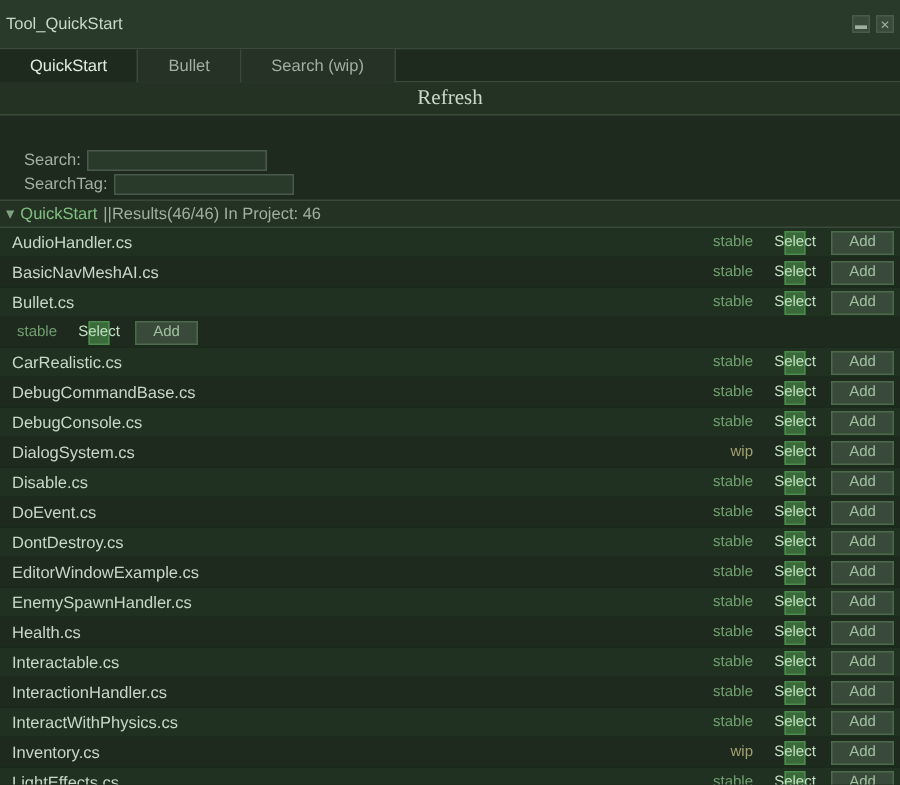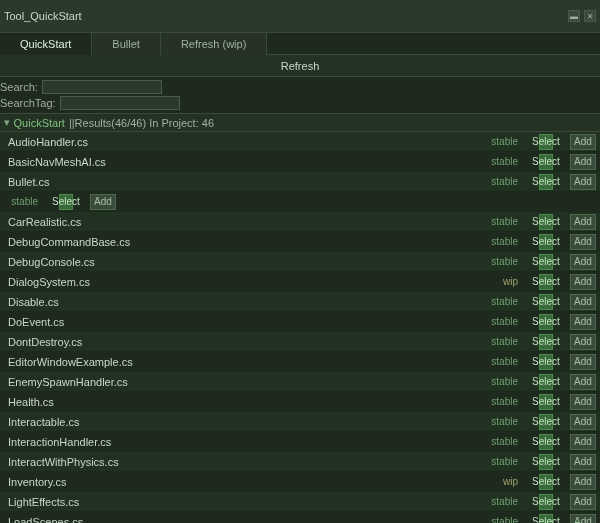--- a/index.html
+++ b/index.html
@@ -66,28 +66,30 @@
     }
     .refresh-bar {
       background: #243224;
       height: 22px;
       display: flex;
       align-items: center;
       justify-content: center;
       border-bottom: 1px solid #3a4a3a;
     }
     .refresh-btn {
-      font-size: 11px;
-      color: #c8d8c8;
-      cursor: pointer;
+      font-size: 14px;
+      color: #c8d8c8;
+      cursor: pointer;
+      font-family: Liberation Serif, serif;
     }
     .search-area {
       background: #1e2a1e;
-      padding: 2px 0;
-      border-bottom: 1px solid #3a4a3a;
+      padding: 2px 16px;
+      border-bottom: 1px solid #3a4a3a;
+      margin-top: 20px;
     }
     .search-row {
       display: flex;
       align-items: center;
       height: 16px;
     }
     .search-label {
       font-size: 11px;
       color: #a0b0a0;
       margin-right: 4px;
@@ -173,21 +175,21 @@
       align-items: center;
       justify-content: center;
       margin-right: 2px;
     }
     .add-btn {
       background: #3a4a3a;
       border: 1px solid #4a6a4a;
       color: #a0c0a0;
       font-size: 10px;
       height: 16px;
-      width: 26px;
+      width: 42px;
       cursor: pointer;
       display: flex;
       align-items: center;
       justify-content: center;
     }
   </style>
 </head>
 <body>
 
 <div class="title-bar">
@@ -199,21 +201,21 @@
 </div>
 
 <div class="tab-bar">
   <div class="tab active">
     <span>QuickStart</span>
   </div>
   <div class="tab">
     <span>Bullet</span>
   </div>
   <div class="tab">
-    <span>Refresh (wip)</span>
+    <span>Search (wip)</span>
   </div>
 </div>
 
 <div class="refresh-bar">
   <span class="refresh-btn">Refresh</span>
 </div>
 
 <div class="search-area">
   <div class="search-row">
     <span class="search-label">Search:</span>

